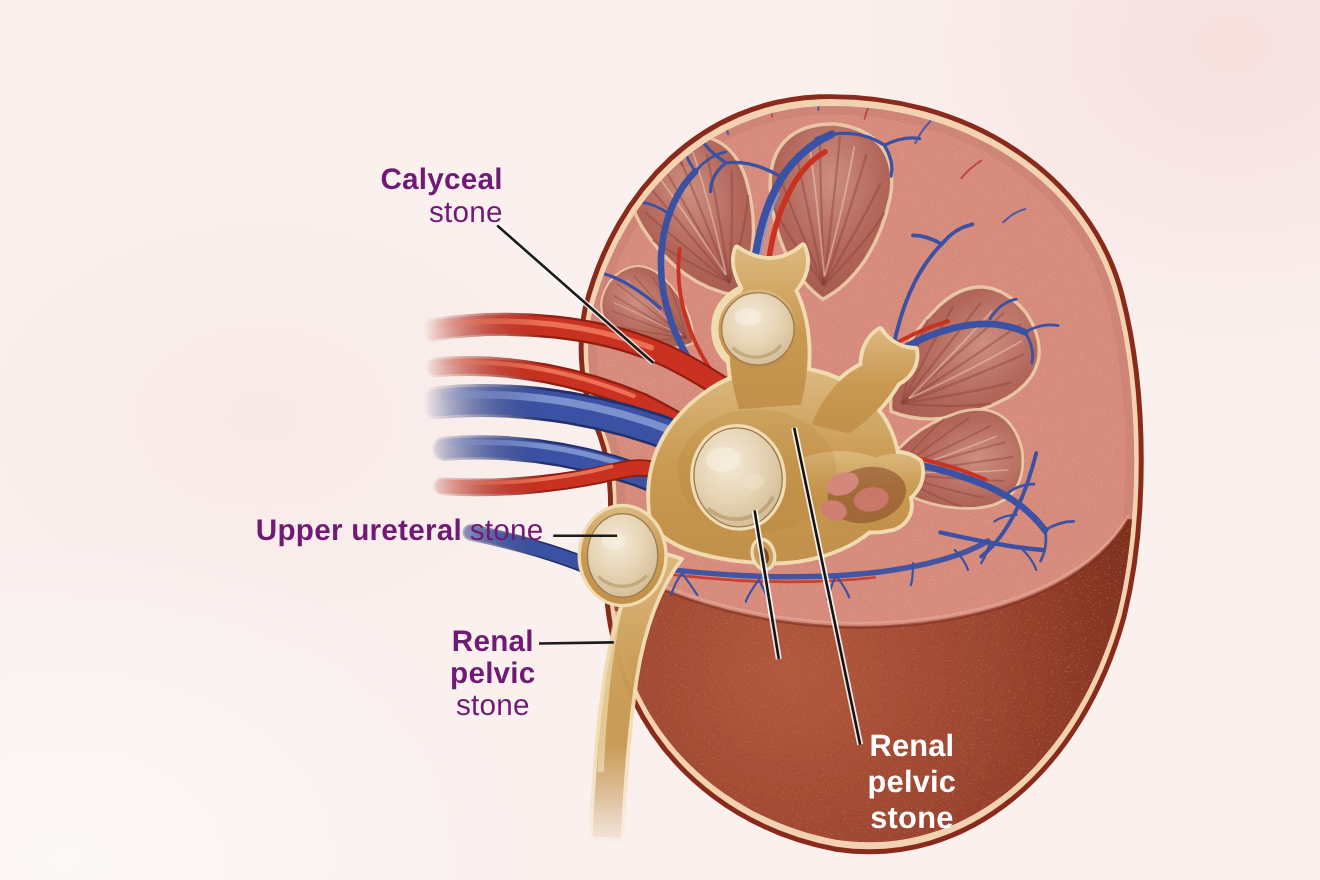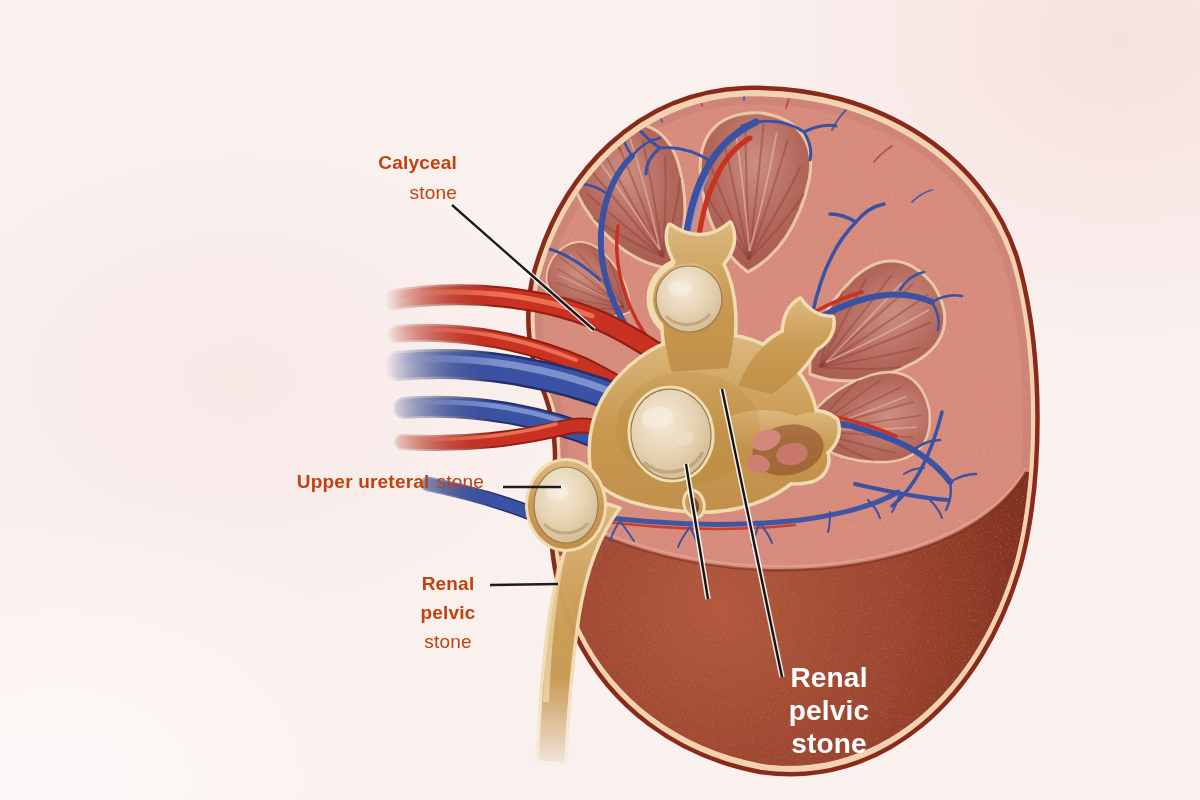--- a/index.html
+++ b/index.html
@@ -8,26 +8,26 @@
     background:#faf0ee;
     font-family:"Liberation Sans","DejaVu Sans",sans-serif;
   }
   .bg-tint{position:absolute;inset:0;pointer-events:none;
     background:
       radial-gradient(520px 420px at 1120px 40px, rgba(244,212,210,.55), rgba(244,212,210,0) 70%),
       radial-gradient(600px 420px at 60px 780px, rgba(255,255,255,.55), rgba(255,255,255,0) 70%),
       radial-gradient(420px 300px at 240px 380px, rgba(246,226,224,.5), rgba(246,226,224,0) 75%);
   }
   svg{position:absolute;left:0;top:0;}
-  .lbl{position:absolute;color:#c2410c;font-size:19px;line-height:30px;letter-spacing:.2px;}
+  .lbl{position:absolute;color:#701a75;font-size:27px;line-height:30px;letter-spacing:.2px;}
   .lbl .b{font-weight:bold;}
   .lbl .r{font-weight:normal;}
   #lbl-calyceal{left:257px;top:148px;width:200px;text-align:right;}
   #lbl-calyceal .line{display:block;}
-  #lbl-ureteral{left:167px;top:467px;width:317px;text-align:right;white-space:nowrap;}
+  #lbl-ureteral{left:177px;top:467px;width:317px;text-align:right;white-space:nowrap;}
   #lbl-ureteral .r{margin-left:7px;}
   #lbl-pelvic-left{left:368px;top:569px;width:160px;text-align:center;line-height:29px;}
   #lbl-pelvic-left .line{display:block;}
   #lbl-pelvic-right{left:749px;top:661px;width:160px;text-align:center;
     color:#ffffff;font-weight:600;font-size:28px;line-height:33px;}
   #lbl-pelvic-right .line{display:block;}
 </style>
 </head>
 <body>
 

